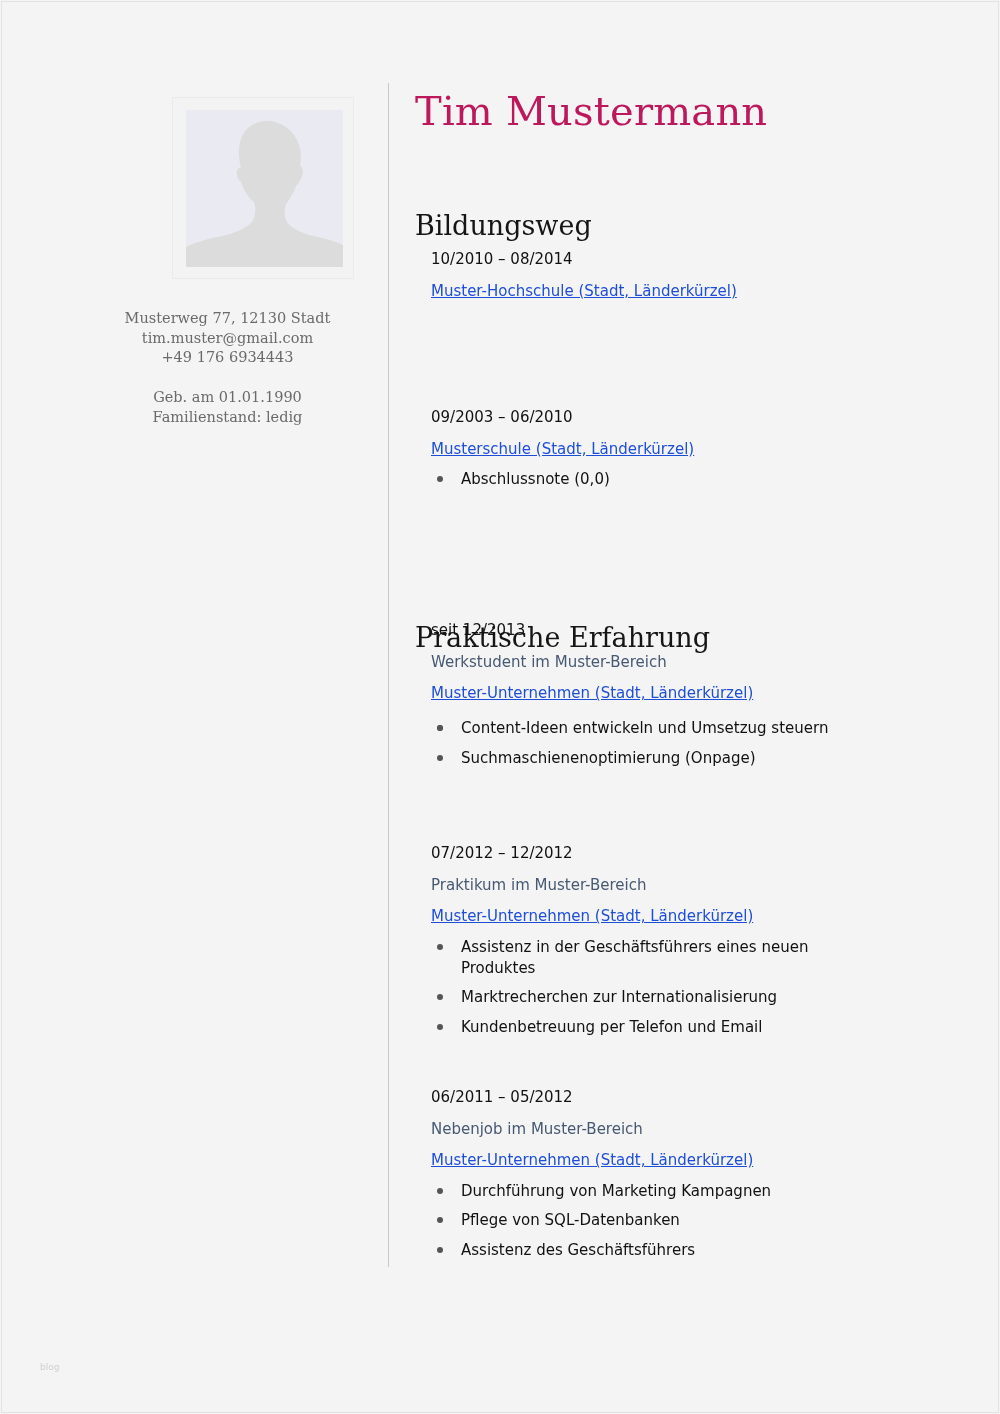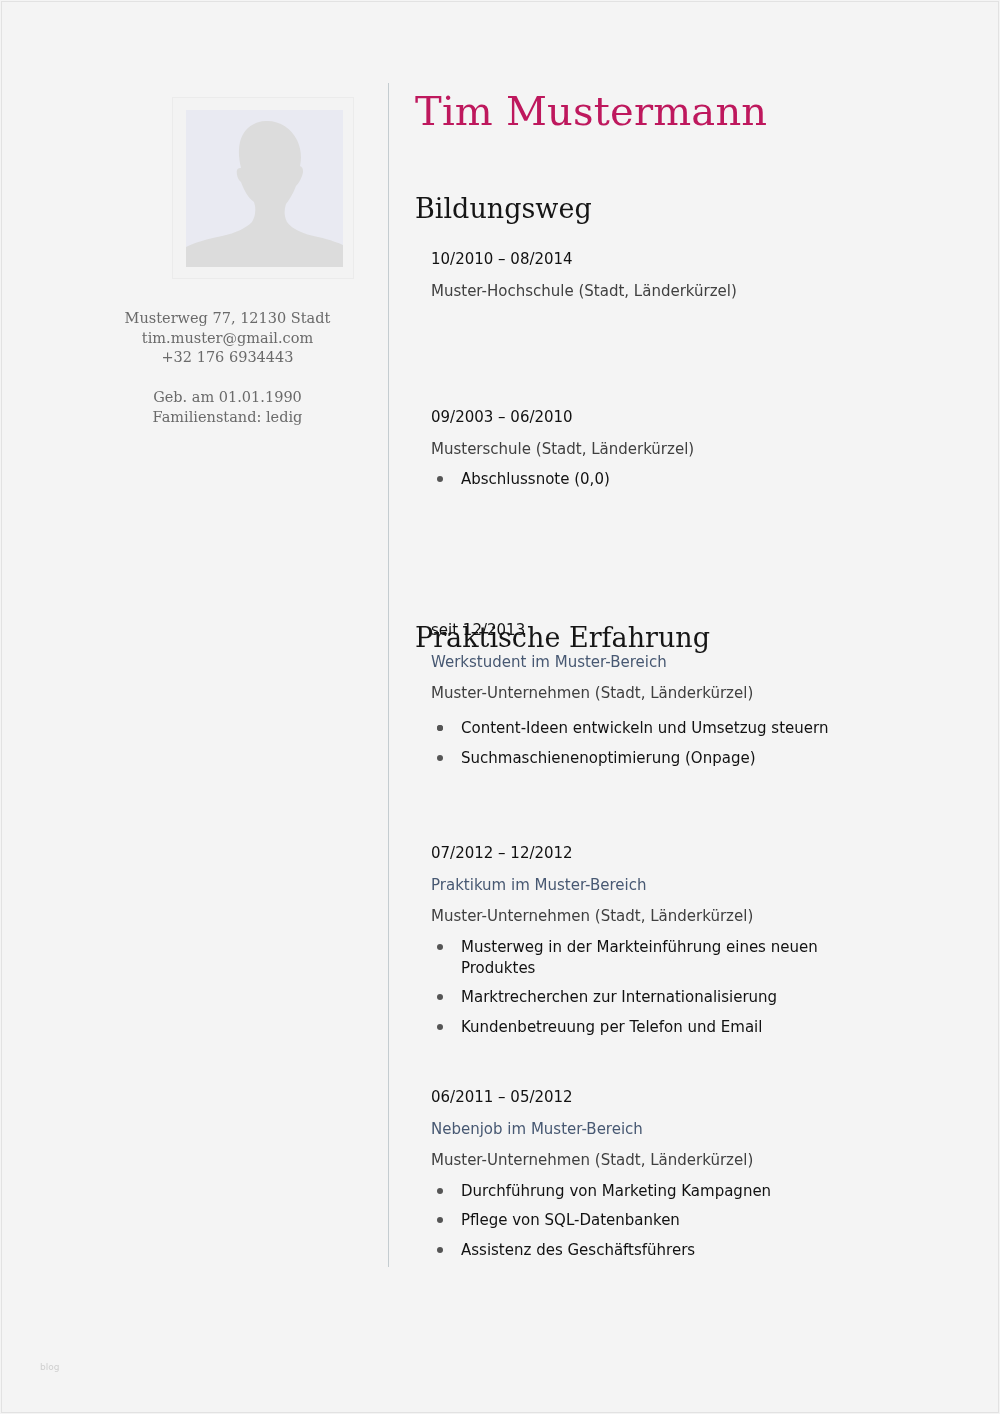--- a/index.html
+++ b/index.html
@@ -60,21 +60,21 @@
     white-space: nowrap;
   }
   .entry { position: absolute; left: 16px; width: 440px; }
   .date, .org, .role, .bullet-text {
     font-family: "DejaVu Sans", sans-serif;
     font-size: 15px;
     white-space: nowrap;
   }
   .date { color: #111; height: 31.5px; line-height: 31.5px; }
   .role { color: #475872; height: 31.5px; line-height: 31.5px; }
-  .org { color: #404040; height: 31.5px; line-height: 31.5px; }
+  .org { color: #1d4ed8; height: 31.5px; line-height: 31.5px; text-decoration: underline; }
   .bullets { margin: 0; padding: 0; list-style: none; }
   .bullet {
     position: relative;
     padding-left: 30px;
     margin-top: 4px;
     margin-bottom: 8.5px;
     line-height: 21px;
     color: #111;
   }
   .bullet-text { white-space: normal; display: block; width: 380px; }
@@ -98,34 +98,34 @@
   <div class="photo">
     <svg width="157" height="157" viewBox="0 0 157 157">
       <path fill="#dcdcdc" d="M0,157 L0,137 C8,133 20,129 36,126 C50,123 60,118 66,112 C70,105 70,98 68,92 C62,88 58,80 55,72 C52,70 50,64 51,60 C52,58 54,58 55,58 C53,50 52,40 54,32 C57,20 66,12 79,11 C93,10 105,18 111,30 C115,38 116,48 114,56 C117,57 118,61 116,66 C114,71 112,74 110,76 C107,84 103,90 100,94 C98,100 98,106 101,112 C106,119 117,124 132,127 C145,130 153,133 157,135 L157,157 Z"></path>
     </svg>
   </div>
 </div>
 
 <div class="contact" style="top:309px;">
   <div>Musterweg 77, 12130 Stadt</div>
   <div>tim.muster@gmail.com</div>
-  <div>+32 176 6934443</div>
+  <div>+49 176 6934443</div>
 </div>
 
 <div class="contact" style="top:388px;">
   <div>Geb. am 01.01.1990</div>
   <div>Familienstand: ledig</div>
 </div>
 
 <div class="divider"></div>
 
 <div class="main">
   <div class="name">Tim Mustermann</div>
 
-  <div class="section-title" style="top:193px;">Bildungsweg</div>
+  <div class="section-title" style="top:210px;">Bildungsweg</div>
 
   <div class="entry" style="top:244px;">
     <div class="date">10/2010 – 08/2014</div>
     <div class="org">Muster-Hochschule (Stadt, Länderkürzel)</div>
   </div>
 
   <div class="entry" style="top:402px;">
     <div class="date">09/2003 – 06/2010</div>
     <div class="org">Musterschule (Stadt, Länderkürzel)</div>
     <ul class="bullets">
@@ -157,21 +157,21 @@
     </ul>
   </div>
 
   <div class="entry" style="top:838px;">
     <div class="date">07/2012 – 12/2012</div>
     <div class="role">Praktikum im Muster-Bereich</div>
     <div class="org">Muster-Unternehmen (Stadt, Länderkürzel)</div>
     <ul class="bullets">
       <li class="bullet">
           <span class="bullet-dot"></span>
-          <span class="bullet-text">Musterweg in der Markteinführung eines neuen Produktes</span>
+          <span class="bullet-text">Assistenz in der Geschäftsführers eines neuen Produktes</span>
         </li>
       <li class="bullet">
           <span class="bullet-dot"></span>
           <span class="bullet-text">Marktrecherchen zur Internationalisierung</span>
         </li>
       <li class="bullet">
           <span class="bullet-dot"></span>
           <span class="bullet-text">Kundenbetreuung per Telefon und Email</span>
         </li>
     </ul>

